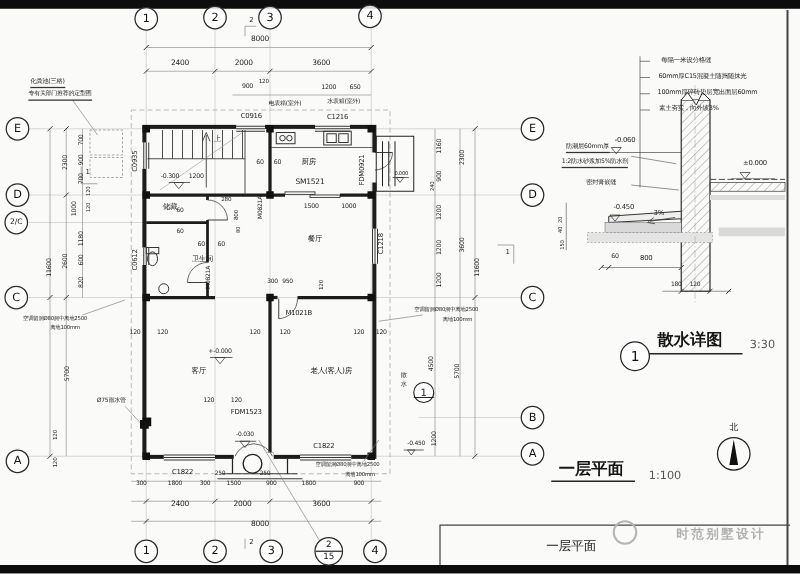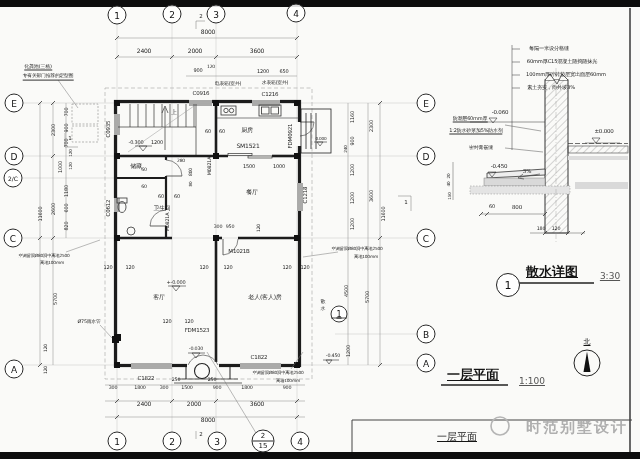--- a/index.html
+++ b/index.html
@@ -10,21 +10,21 @@
   .ann{position:absolute;white-space:nowrap;color:#1f1f1f;line-height:1;letter-spacing:-0.2px;}
   .ann.ul{border-bottom:0.7px solid #333;padding-bottom:1px;}
   .bubble{position:absolute;width:17px;height:17px;border:0.9px solid #2a2a2a;border-radius:50%;
           background:rgba(255,255,255,.85);display:flex;align-items:center;justify-content:center;
           font-size:9px;color:#111;transform:translate(-50%,-50%);}
   .bubble.small{font-size:6px;}
   .callout{position:absolute;width:21px;height:21px;border:1px solid #2a2a2a;border-radius:50%;
            background:#fff;transform:translate(-50%,-50%);font-size:7px;color:#111;text-align:center;}
   .callout .top{display:block;border-bottom:0.8px solid #2a2a2a;height:10px;line-height:10px;}
   .callout .bot{display:block;height:9px;line-height:9px;}
-  .hdr{position:absolute;color:#151515;transform:translate(-50%,-50%);white-space:nowrap;text-decoration:underline;}
+  .hdr{position:absolute;color:#151515;transform:translate(-50%,-50%);white-space:nowrap;}
   .scale{color:#555;}
   .wm{position:absolute;color:#a3a3a3;font-weight:bold;transform:translate(-50%,-50%);
       white-space:nowrap;letter-spacing:2px;opacity:.85;}
   .ringnum{position:absolute;border:1.1px solid #222;border-radius:50%;background:#fff;
            display:flex;align-items:center;justify-content:center;color:#111;transform:translate(-50%,-50%);}
 </style>
 </head>
 <body>
 <div id="sheet">
 
@@ -468,21 +468,21 @@
 </div>
 <div class="hdr" style="left:552px;top:272px;font-size:13px;font-weight:bold;">散水详图</div>
 <div class="hdr scale" style="left:610px;top:276px;font-size:9px;">3:30</div>
 
 <div class="hdr" style="left:473px;top:375px;font-size:13px;font-weight:bold;">一层平面</div>
 <div class="hdr scale" style="left:532px;top:381px;font-size:9px;">1:100</div>
 
 <div class="hdr" style="left:587px;top:342px;font-size:7px;">北</div>
 
 <div class="hdr" style="left:457px;top:437px;font-size:10px;">一层平面</div>
-<div class="wm" style="left:577px;top:427px;font-size:15px;">时范别墅设计</div>
+<div class="wm" style="left:577px;top:427px;font-size:10px;">时范别墅设计</div>
 
 <div class="callout" style="left:263px;top:441px;">
   <span class="top">2</span>
   <span class="bot">15</span>
 </div>
 <div class="hdr" style="left:339px;top:314px;font-size:8px;">1</div>
 
 </div>
 
 </body></html>

